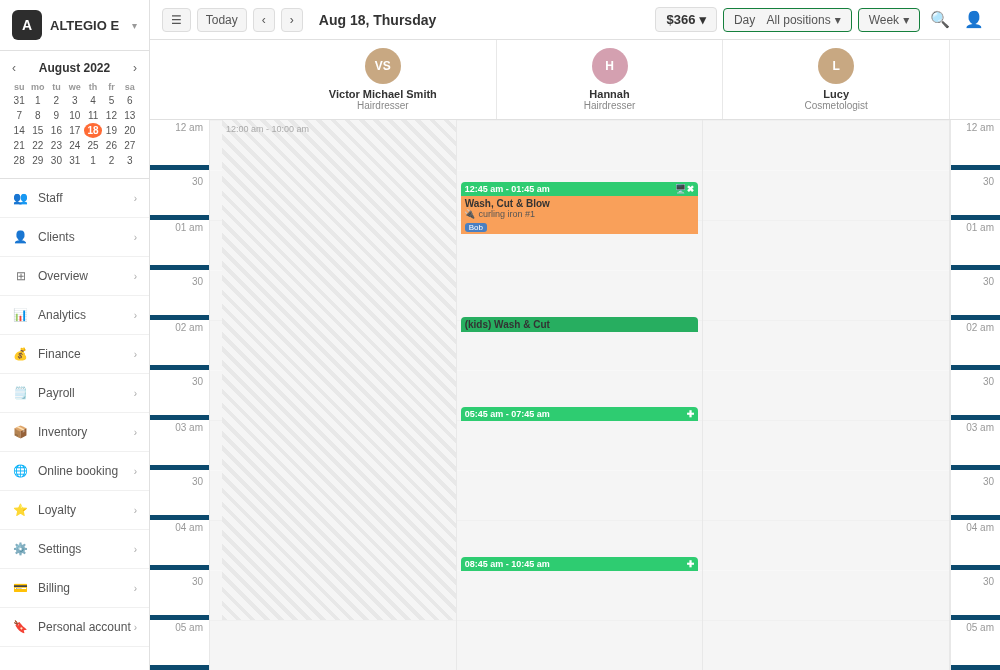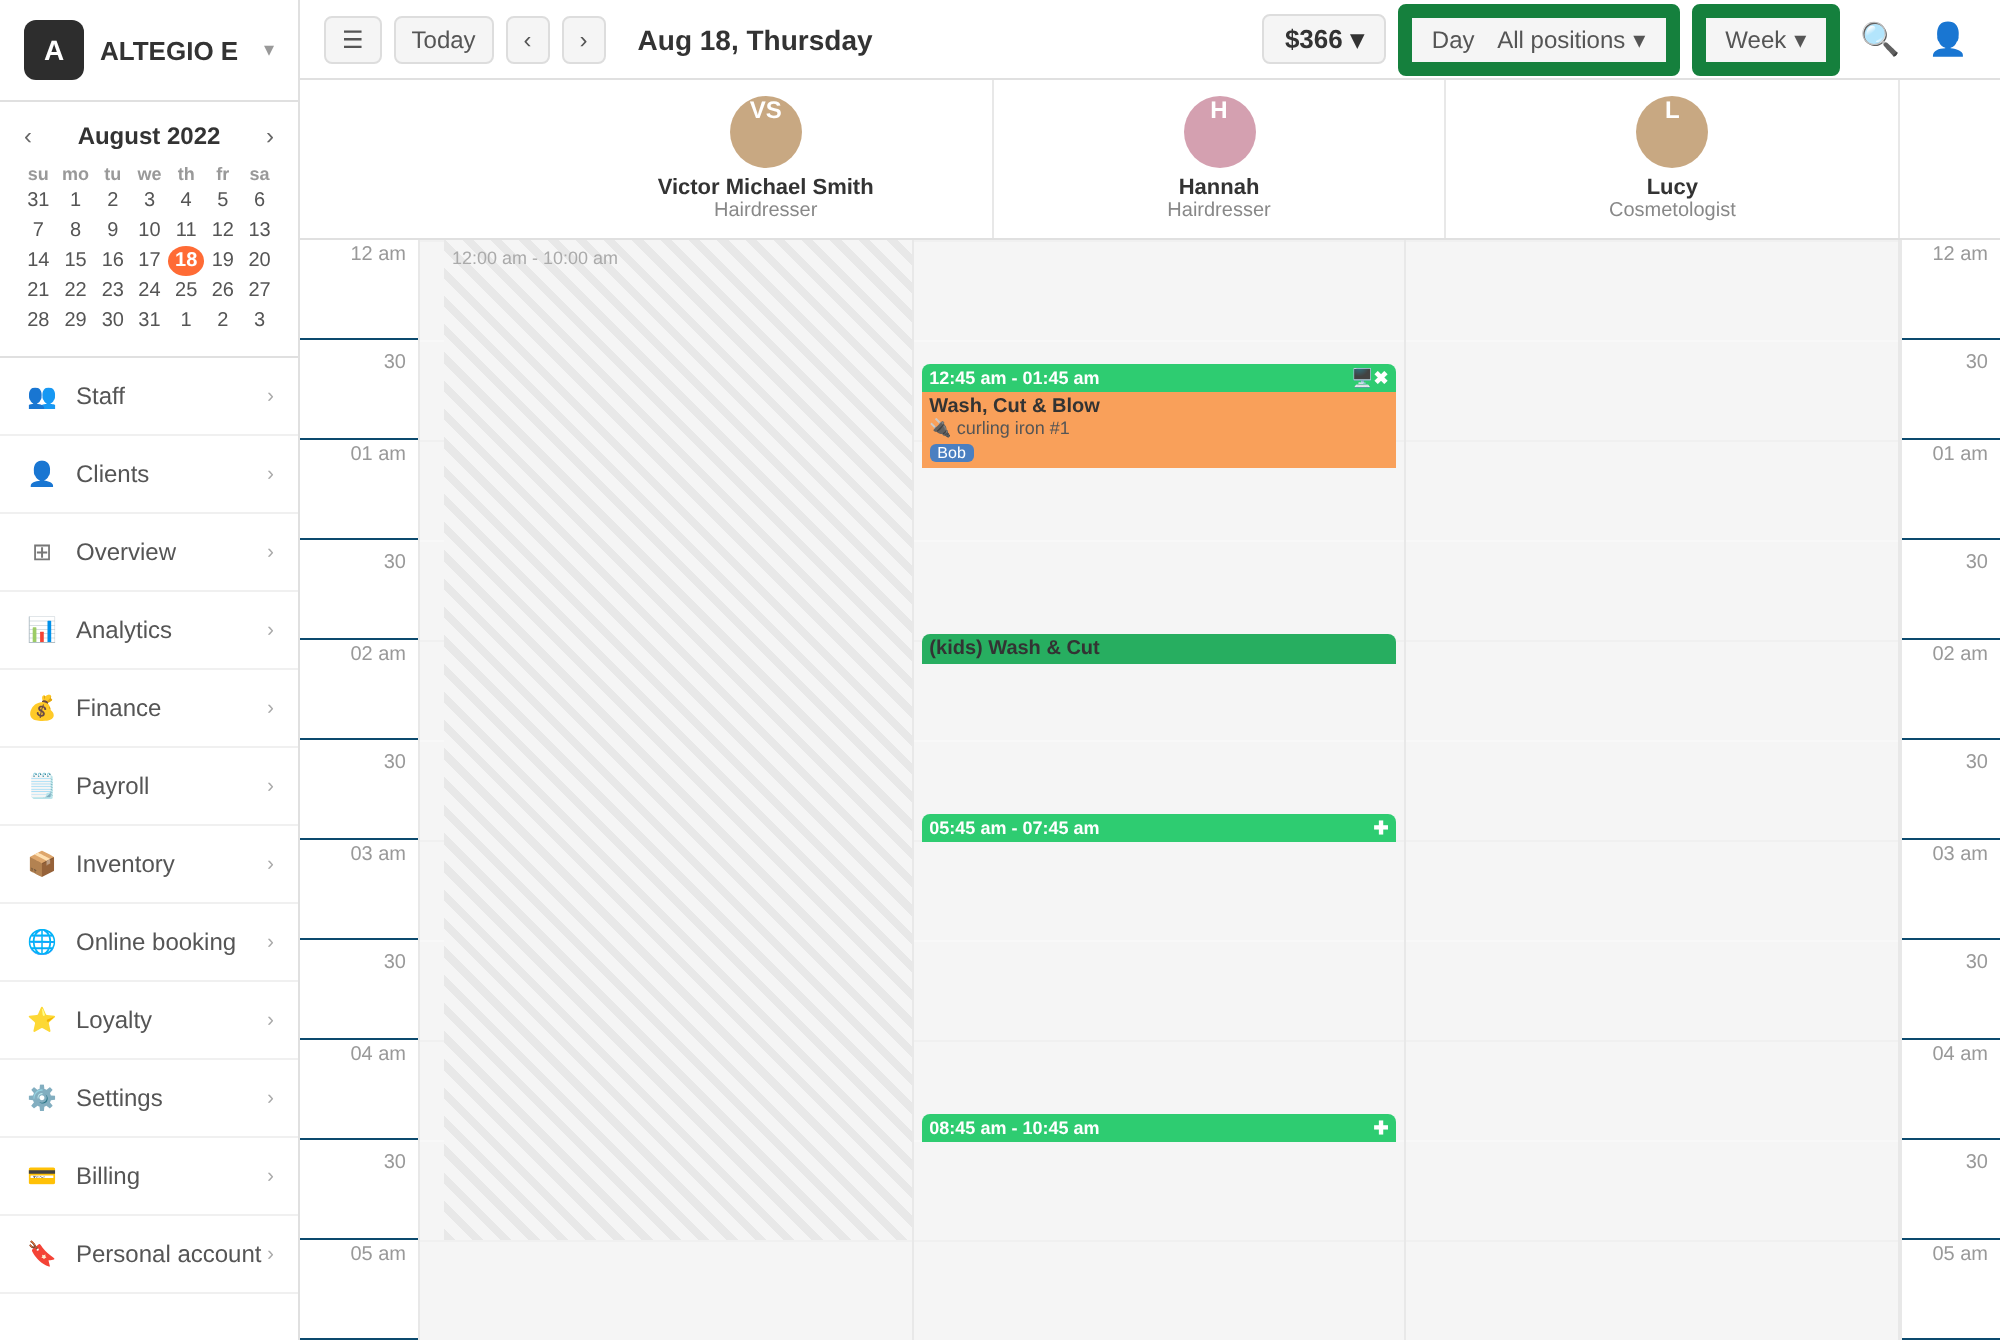--- a/index.html
+++ b/index.html
@@ -72,21 +72,21 @@
       padding: 4px 8px; cursor: pointer; font-size: 12px; color: #555;
     }
     .toolbar-date { font-size: 14px; font-weight: bold; color: #333; margin: 0 10px; }
     .toolbar-spacer { flex: 1; }
     .toolbar-revenue {
       background: #f5f5f5; border: 1px solid #ddd; border-radius: 4px;
       padding: 4px 10px; font-size: 13px; font-weight: bold; color: #333;
       display: flex; align-items: center; gap: 4px;
     }
     .dropdown-btn {
-      background: #f5f5f5; border: 7px solid #15803d; border-radius: 4px;
+      background: #f5f5f5; border: 1px solid #15803d; border-radius: 4px;
       padding: 4px 10px; cursor: pointer; font-size: 12px; color: #555;
       display: flex; align-items: flex-start; gap: 4px;
     }
     .toolbar-icon-btn {
       background: none; border: none; cursor: pointer; color: #666;
       font-size: 16px; padding: 4px;
     }
 
     
     .staff-header-row {
@@ -100,21 +100,21 @@
       display: flex;
       flex-direction: column;
       align-items: center;
       padding: 8px 4px;
       border-right: 1px solid #e8e8e8;
     }
     .staff-avatar {
       width: 36px; height: 36px; border-radius: 50%; overflow: hidden;
       margin-bottom: 4px;
       background: #ddd;
-      display: flex; justify-content: center;
+      display: flex; align-items: center; justify-content: center;
     }
     .staff-name { font-size: 11px; color: #333; font-weight: bold; text-align: center; }
     .staff-role { font-size: 10px; color: #888; text-align: right; }
 
     
     .calendar-scroll {
       flex: 1;
       overflow-y: auto;
       position: relative;
     }
@@ -124,21 +124,21 @@
       min-height: 1400px;
     }
     .time-col {
       width: 60px;
       min-width: 60px;
       background: #fff;
       border-right: 1px solid #e8e8e8;
     }
     .time-slot {
       height: 50px;
-      border-bottom: 1px solid #0c4a6e;
+      border-bottom: 5px solid #0c4a6e;
       display: flex;
       flex-direction: column;
       justify-content: flex-start;
       padding-top: 2px;
     }
     .time-label { font-size: 10px; color: #999; text-align: right; padding-right: 6px; }
 
     .staff-columns { display: flex; flex: 1; position: relative; }
     .staff-schedule-col {
       flex: 1;

